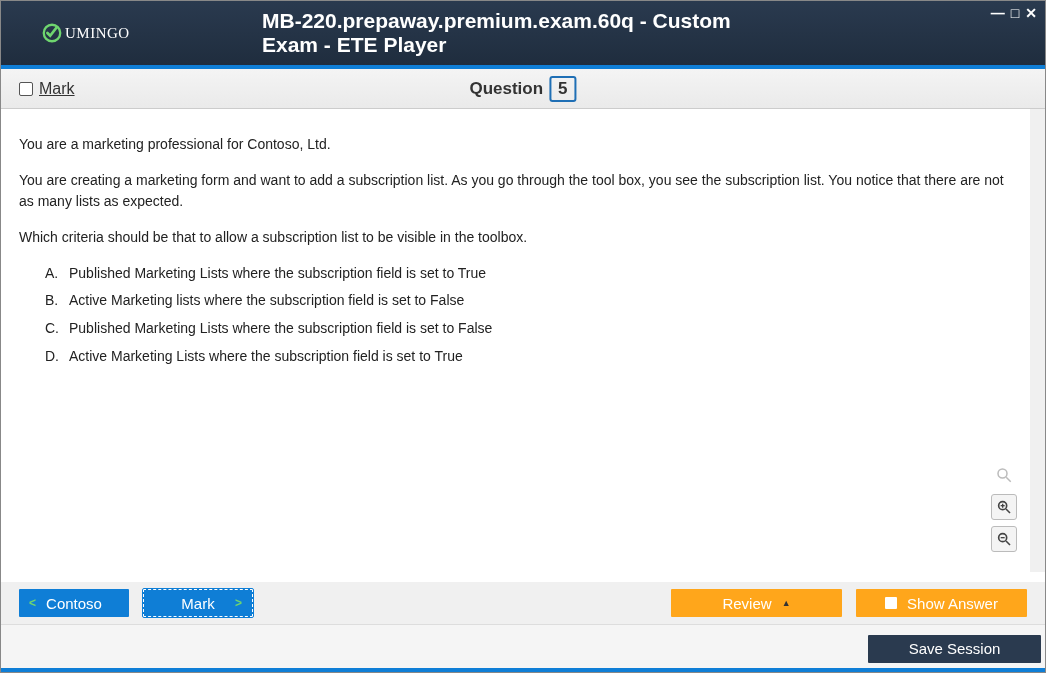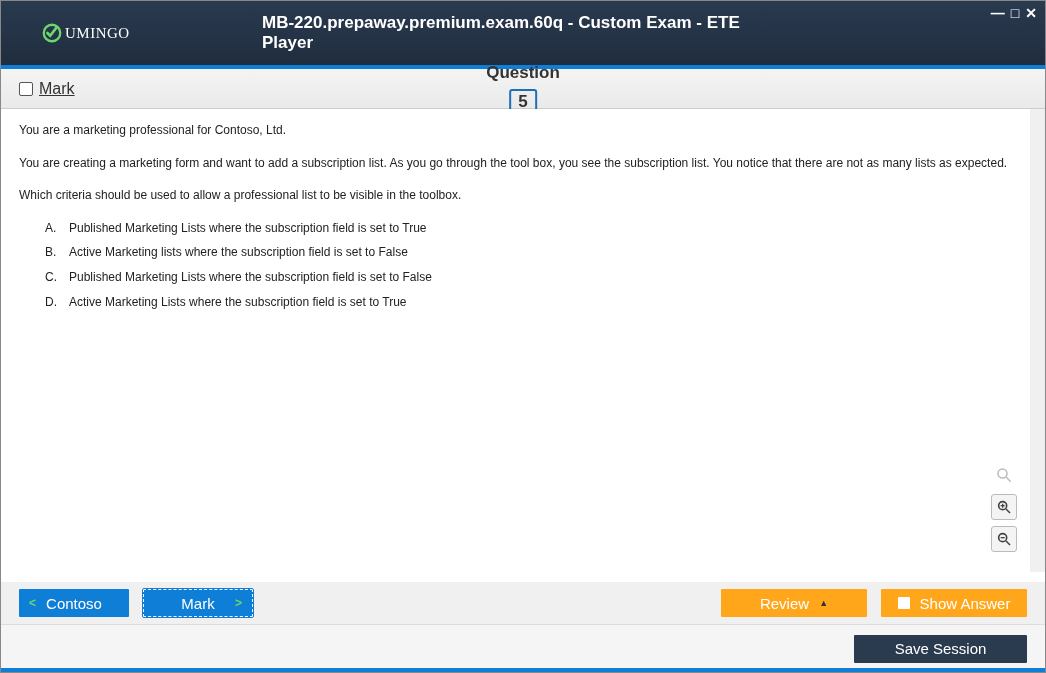--- a/index.html
+++ b/index.html
@@ -31,21 +31,21 @@
 }
 .logo-check {
   width: 22px;
   height: 22px;
   margin-right: 2px;
 }
 .title-text {
   position: absolute;
   left: 50%;
   transform: translateX(-50%);
-  font-size: 17px;
+  font-size: 21px;
   font-weight: 600;
   color: #fff;
 }
 .win-controls {
   position: absolute;
   right: 8px;
   top: 4px;
   display: flex;
   gap: 6px;
   font-size: 14px;
@@ -84,21 +84,20 @@
 }
 .q-center {
   position: absolute;
   left: 50%;
   transform: translateX(-50%);
   display: flex;
   align-items: center;
   gap: 6px;
   font-size: 17px;
   color: #555;
-  flex-direction: column;
 }
 .q-label { font-weight: 600; color: #333; }
 .q-num-box {
   border: 2px solid #1f6fb5;
   border-radius: 3px;
   padding: 0 7px;
   font-weight: 600;
   color: #333;
   height: 26px;
   display: flex;
@@ -106,22 +105,22 @@
 }
 .q-meta { color: #777; }
 .content-area {
   position: absolute;
   top: 108px;
   left: 0;
   right: 0;
   bottom: 100px;
   background: #fff;
   border-right: 15px solid #f0f0f0;
-  padding: 12px 18px 18px 18px;
-  font-size: 12px;
+  padding: 25px 18px 18px 18px;
+  font-size: 14px;
   color: #222;
   line-height: 1.55;
 }
 .content-area p { margin-bottom: 14px; }
 .options { margin-left: 26px; margin-top: 4px; }
 .options .opt { margin-bottom: 6px; display:flex; }
 .opt-letter { width: 24px; flex-shrink:0; }
 .zoom-tools {
   position: absolute;
   right: 28px;
@@ -168,36 +167,36 @@
   cursor: pointer;
   border-radius: 1px;
   position: relative;
 }
 .btn-blue { background: #0f7ed6; width: 110px; }
 .btn-blue.next { border: 1px dashed #fff; outline: 1px solid #0f7ed6; }
 .chev { font-size: 12px; font-weight: bold; }
 .chev-l { position:absolute; left:10px; color: #6fd66f; }
 .chev-r { position:absolute; right:10px; color: #6fd66f; }
 .spacer { flex: 1; }
-.btn-orange { background: #ffa61b; width: 146px; gap:10px; }
+.btn-orange { background: #ffa61b; width: 171px; gap:10px; }
 .btn-orange .tri { font-size:9px; color:#333; }
 .btn-orange .box-icon { width:12px; height:12px; background:#fff; display:inline-block; border-radius:1px;}
 .btn-orange .spot-icon { width:13px; height:13px; background:#fff; display:inline-block; border-radius:50% 40% 50% 40%; transform: rotate(8deg);}
 .button-row2 {
   position: absolute;
   left: 0;
   right: 0;
   bottom: 0;
   height: 48px;
   background: #f5f5f5;
   border-top: 1px solid #ddd;
   display: flex;
   align-items: center;
   justify-content: flex-end;
-  padding: 0 18px;
+  padding: 0 4px;
   gap: 14px;
 }
 .btn-dark { background: #2a3a4f; width: 173px; }
 .bottom-blue { position:absolute; bottom:0; left:0; right:0; height:4px; background:#0f7ed6; }
 </style>
 </head>
 <body>
 
 <div class="titlebar">
   <div class="logo">
@@ -225,21 +224,21 @@
   </div>
   <div class="q-center">
     <span class="q-label">Question</span>
     <span class="q-num-box">5</span>
   </div>
 </div>
 
 <div class="content-area">
   <p>You are a marketing professional for Contoso, Ltd.</p>
   <p>You are creating a marketing form and want to add a subscription list. As you go through the tool box, you see the subscription list. You notice that there are not as many lists as expected.</p>
-  <p>Which criteria should be used to allow a professional list to be visible in the toolbox.</p>
+  <p>Which criteria should be that to allow a subscription list to be visible in the toolbox.</p>
   <div class="options">
     <div class="opt">
       <span class="opt-letter">A.</span>
       <span>Published Marketing Lists where the subscription field is set to True</span>
     </div>
     <div class="opt">
       <span class="opt-letter">B.</span>
       <span>Active Marketing lists where the subscription field is set to False</span>
     </div>
     <div class="opt">

